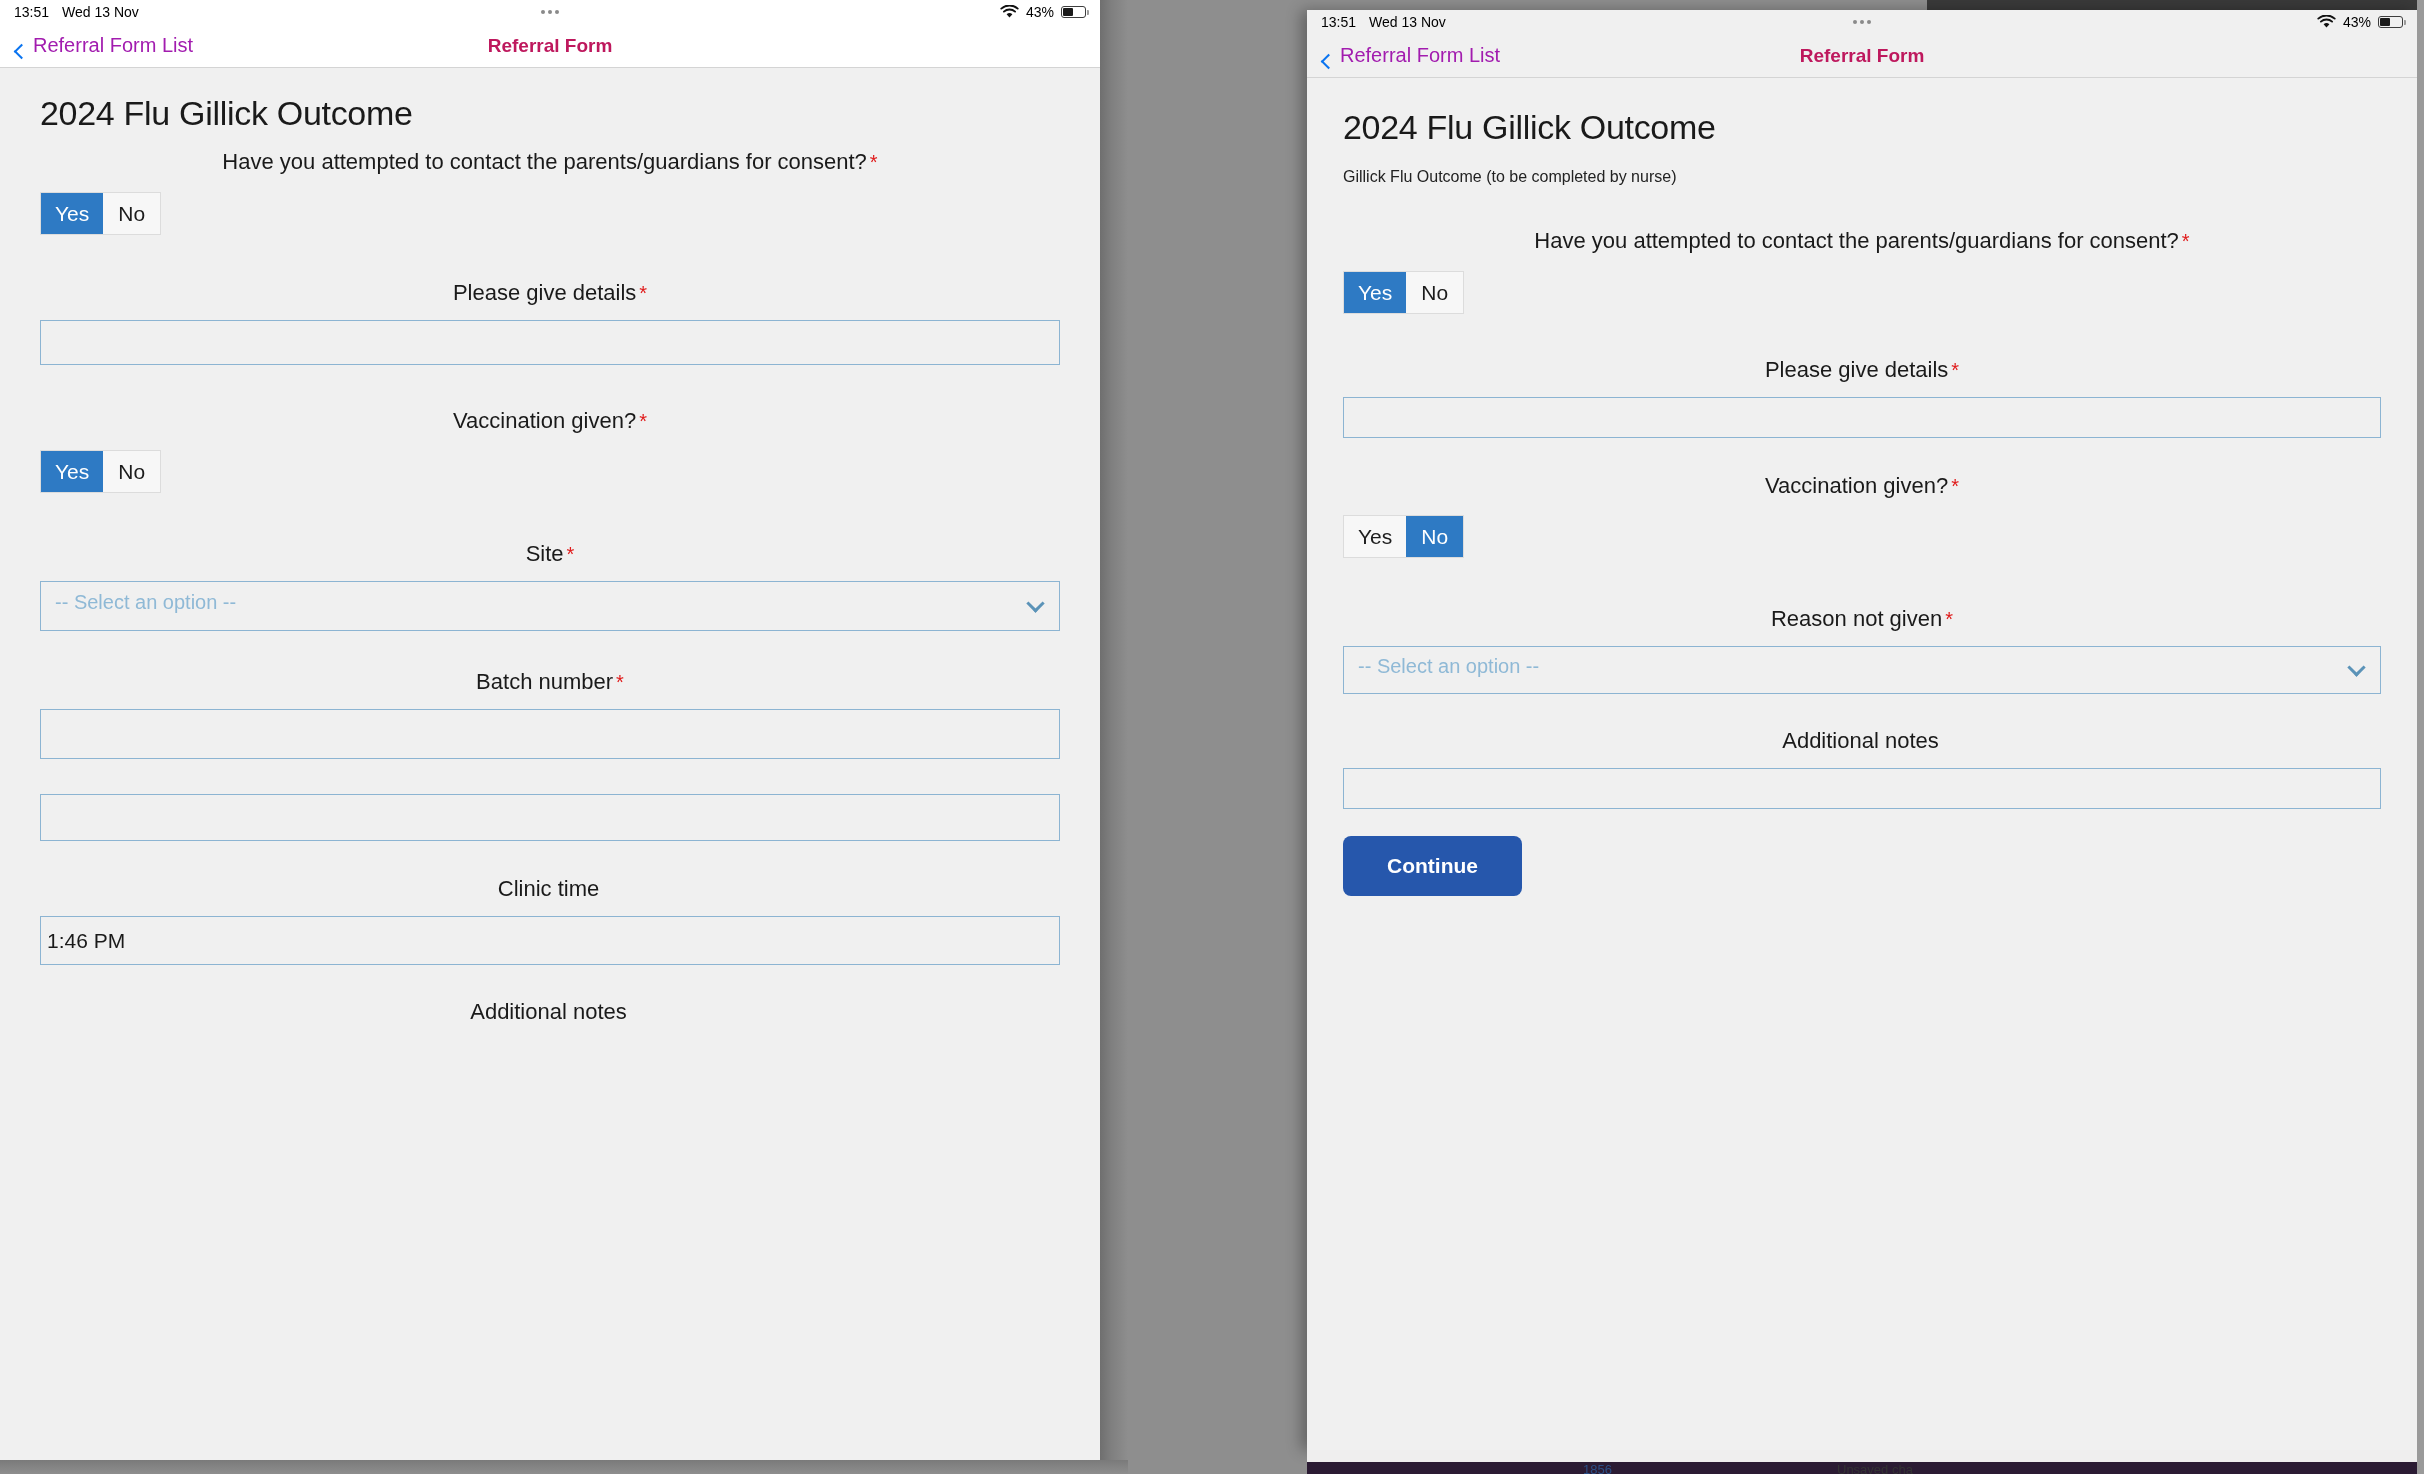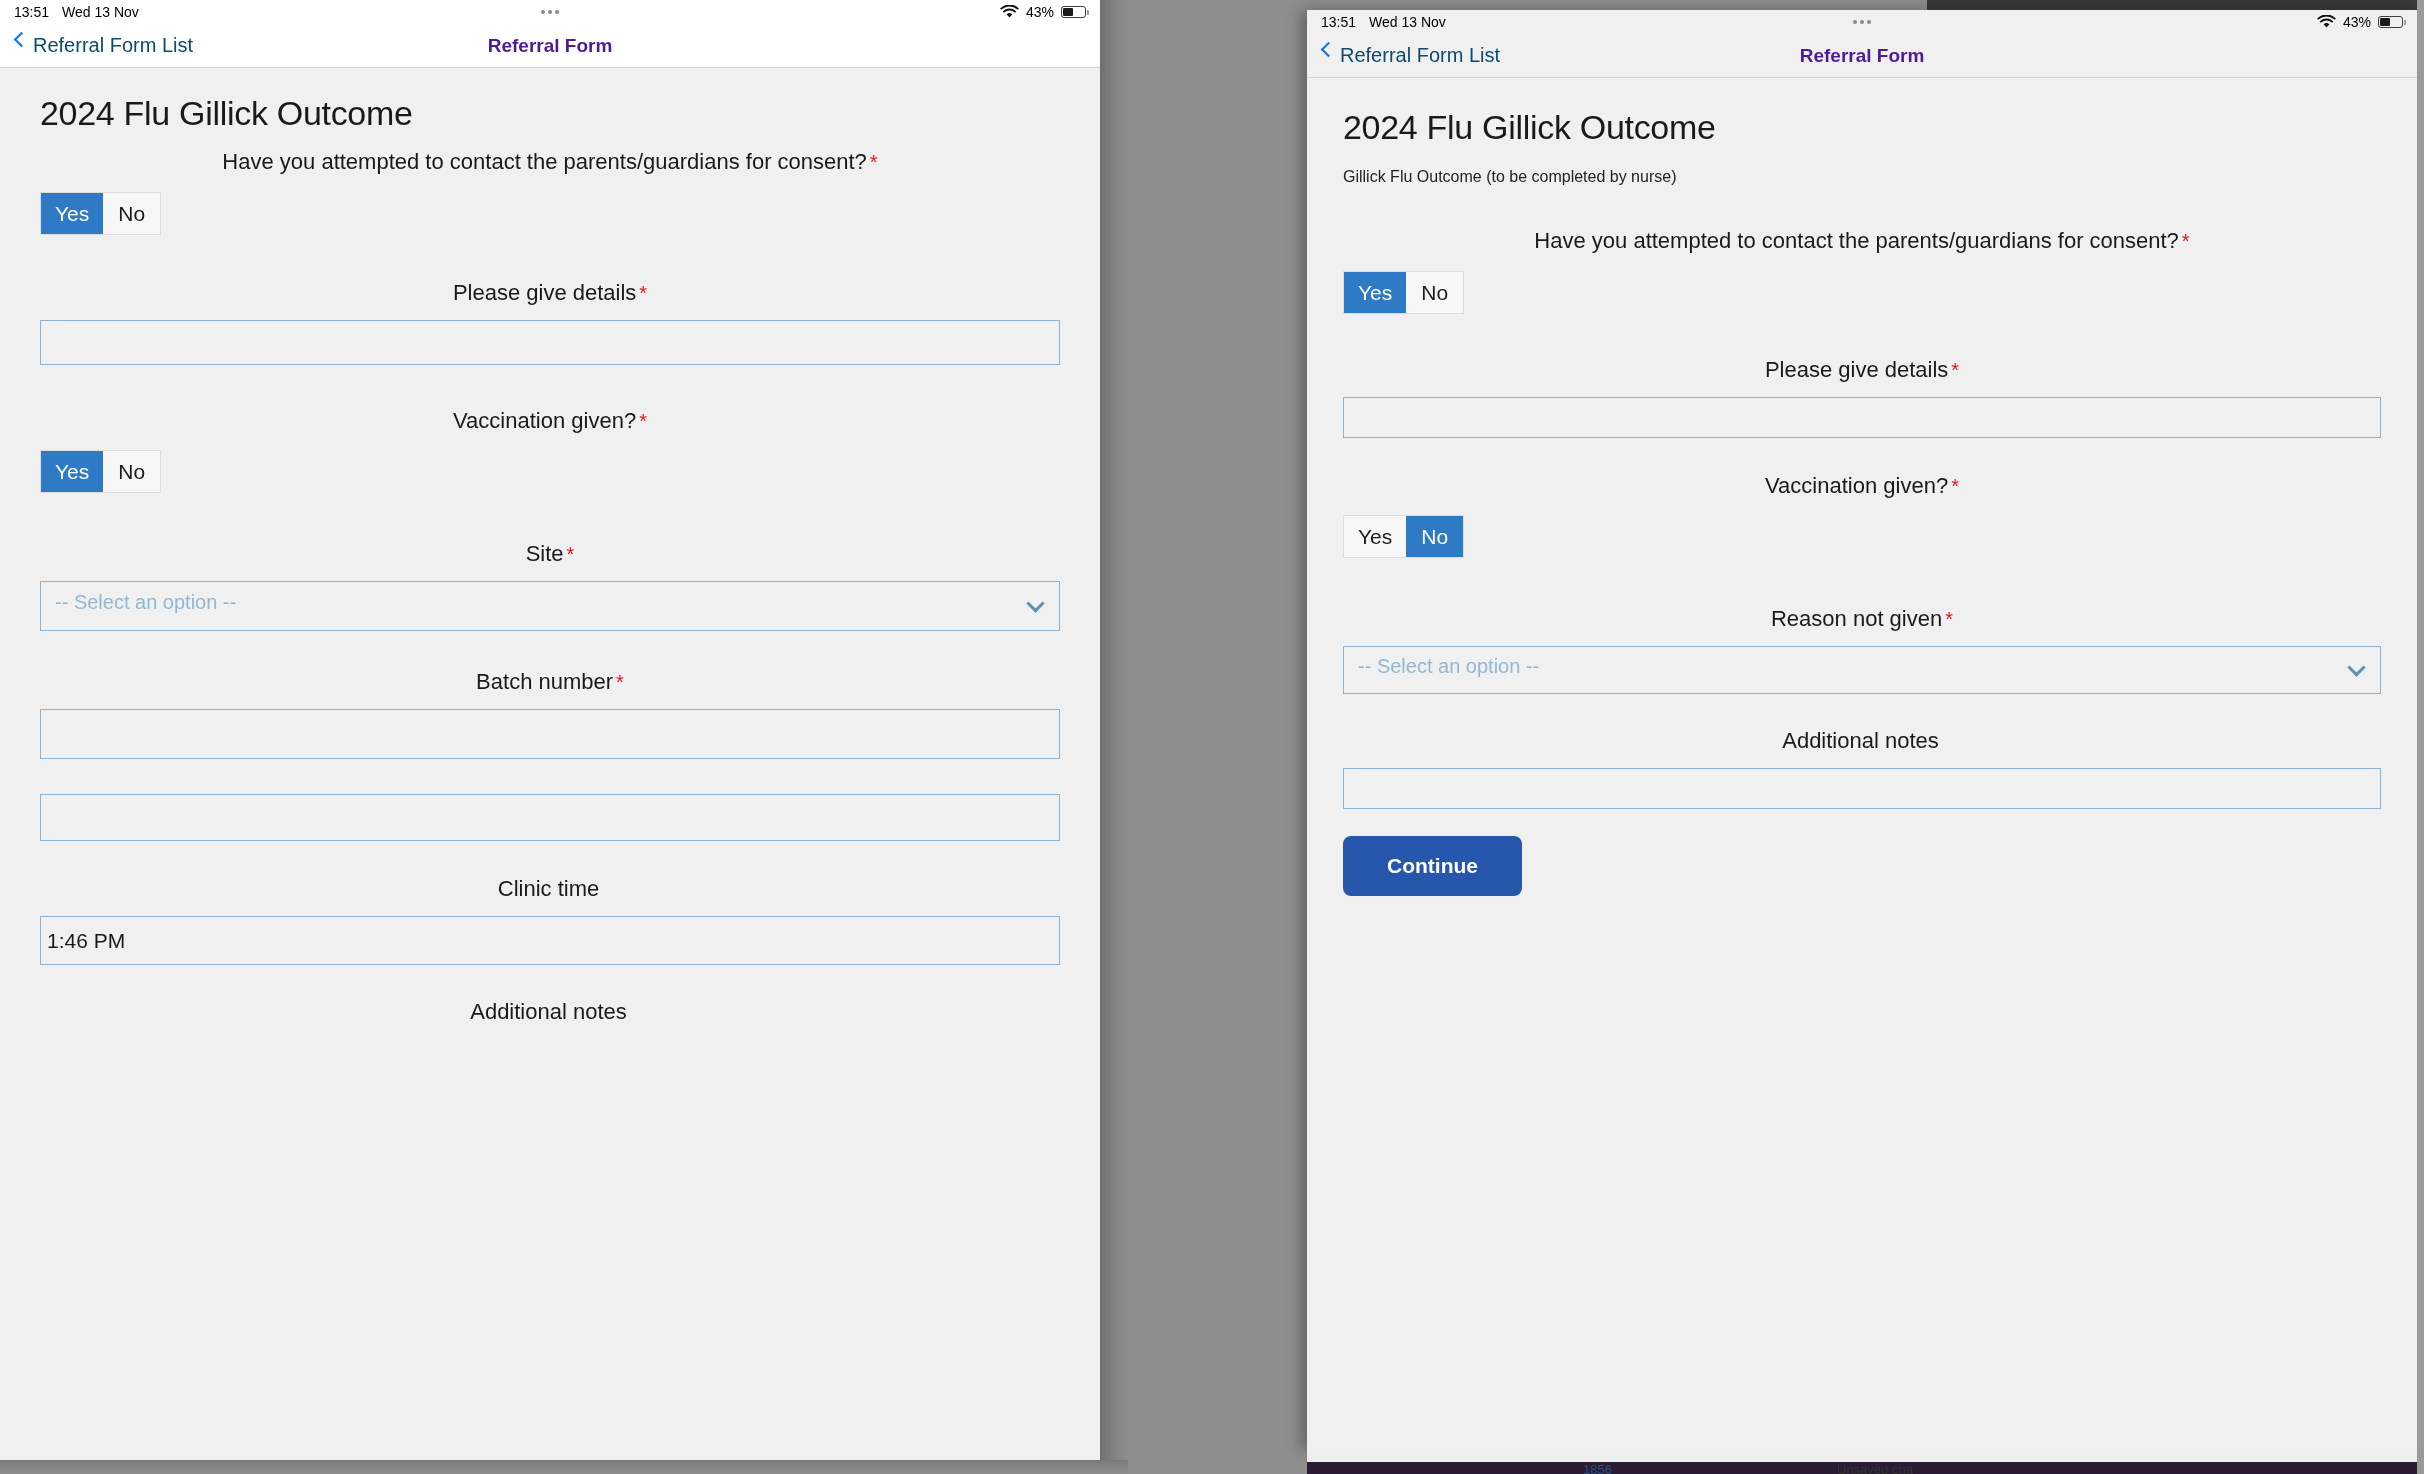--- a/index.html
+++ b/index.html
@@ -159,41 +159,41 @@
   .navbar {
     position: relative;
     height: 44px;
     display: flex;
     align-items: center;
     padding: 0 16px;
     border-bottom: 1px solid #d4d4d4;
   }
   .nav-back {
     display: flex;
-    align-items: flex-start;
+    align-items: flex-end;
     gap: 4px;
-    color: #0c4a6e;
+    color: #a21caf;
     font-size: 20px;
     cursor: pointer;
   }
   .chev-left {
     display: block;
     width: 11px; height: 11px;
     border-left: 2.6px solid #0a74f0;
     border-bottom: 2.6px solid #0a74f0;
     transform: rotate(45deg);
     margin-right: 2px;
   }
   .nav-title {
     position: absolute;
     left: 50%;
     transform: translateX(-50%);
     font-size: 19px;
     font-weight: 600;
-    color: #4c1d95;
+    color: #be185d;
     text-align: right;
   }
 
   
   .form-body {
     background: #f0f0f0;
     padding: 0 0 40px 0;
     height: calc(100% - 68px);
     overflow: hidden;
   }

